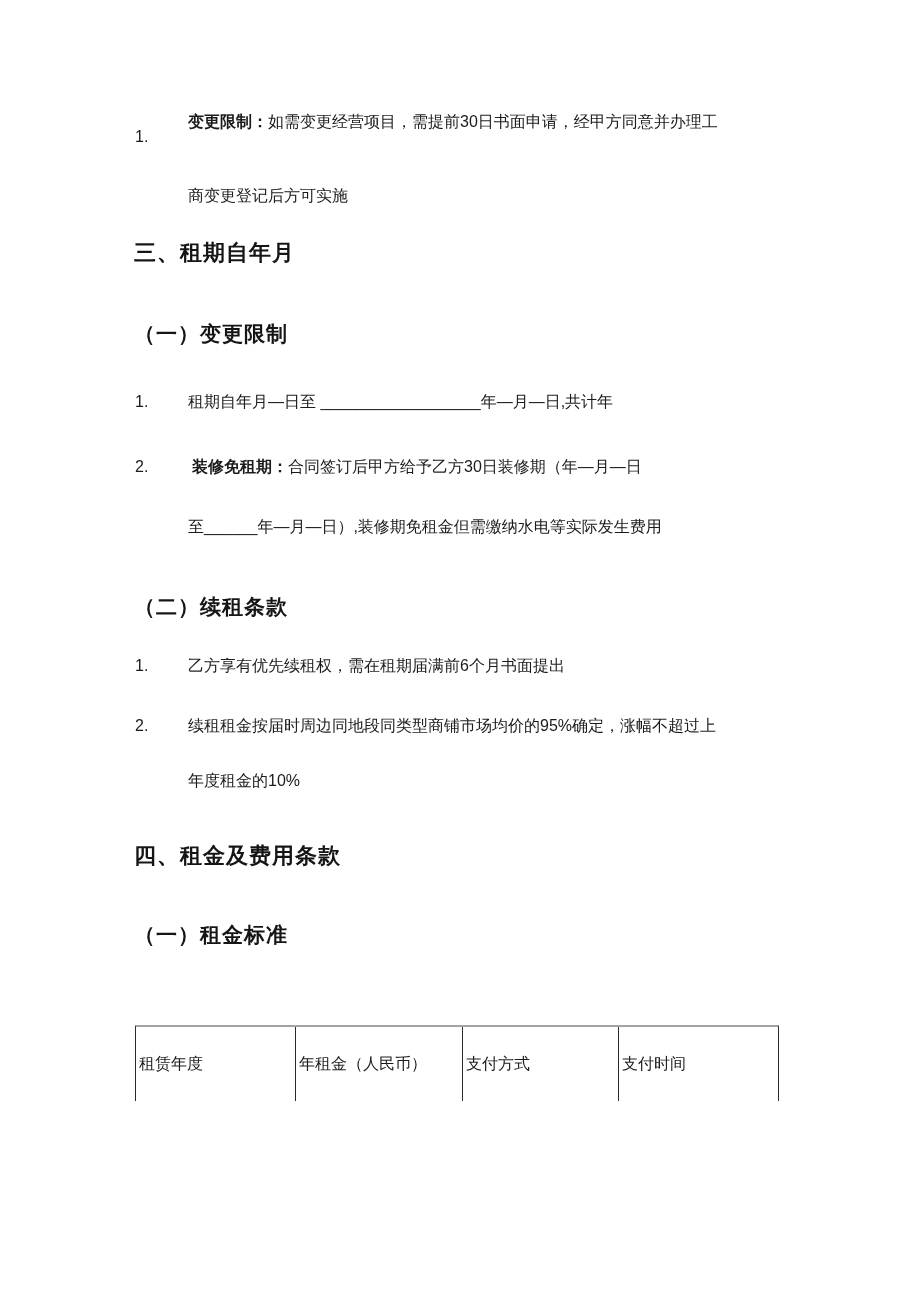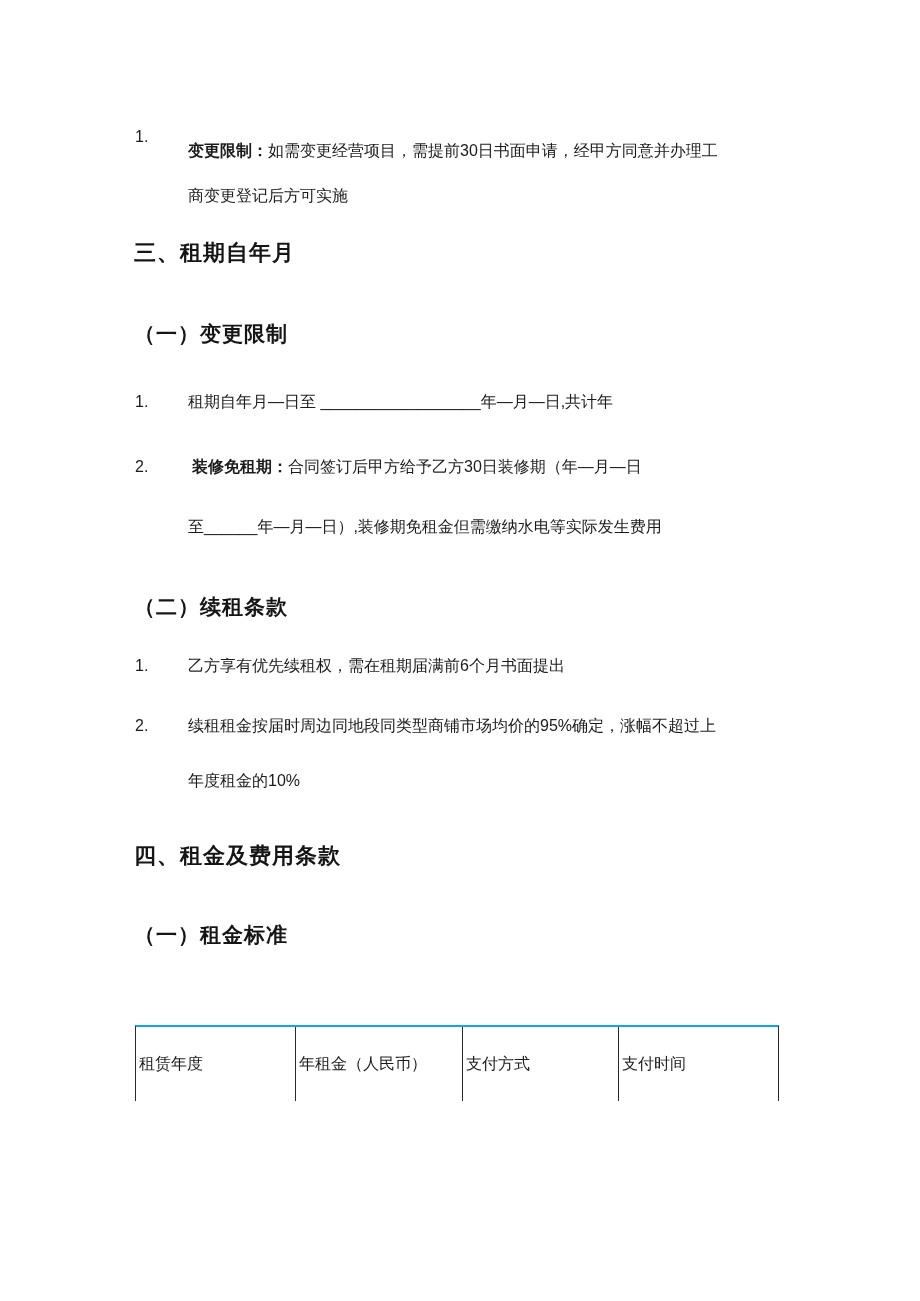--- a/index.html
+++ b/index.html
@@ -43,21 +43,21 @@
     letter-spacing: 1px;
   }
   .blank { letter-spacing: 0; }
   
   .rent-table {
     position: absolute;
     left: 135px;
     top: 1025px;
     width: 644px;
     height: 76px;
-    border-top: 2px solid #0ea5e9;
+    border-top: 2px solid #a3a3a3;
     border-left: 1px solid #2a2a2a;
     border-right: 1px solid #2a2a2a;
     box-sizing: border-box;
     display: flex;
     overflow: hidden;
     background: #ffffff;
   }
   .rent-table .cell {
     display: flex;
     align-items: center;
@@ -73,21 +73,21 @@
   .c2 { width: 167px; }
   .c3 { width: 156px; }
   .c4 { width: 159px; }
 </style>
 </head>
 <body>
 
 <div class="page">
 
   <span class="abs num" style="left:135px; top:127px;">1.</span>
-  <span class="abs body-text" style="left:188px; top:141px;"><b class="bold">变更限制：</b><span>如需变更经营项目，需提前30日书面申请，经甲方同意并办理工</span></span>
+  <span class="abs body-text" style="left:188px; top:112px;"><b class="bold">变更限制：</b><span>如需变更经营项目，需提前30日书面申请，经甲方同意并办理工</span></span>
   <span class="abs body-text" style="left:188px; top:186px;">商变更登记后方可实施</span>
 
   <span class="abs h2" style="left:134px; top:240px;">三、租期自年月</span>
 
   <span class="abs h3" style="left:134px; top:321px;">（一）变更限制</span>
 
   <span class="abs num" style="left:135px; top:392px;">1.</span>
   <span class="abs body-text" style="left:188px; top:392px;text-align:center;"><span>租期自年月—日至 </span><span class="blank">__________________</span><span>年—月—日,共计年</span></span>
 
   <span class="abs num" style="left:135px; top:457px;">2.</span>

